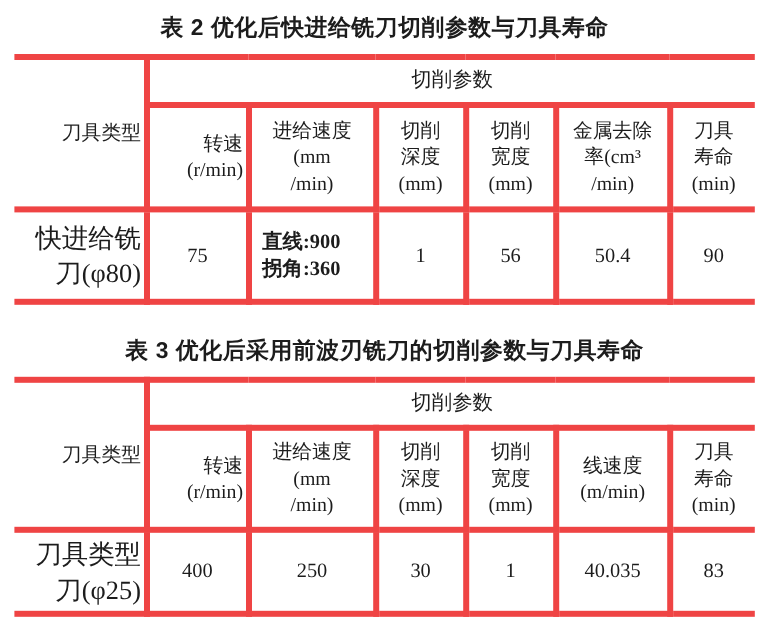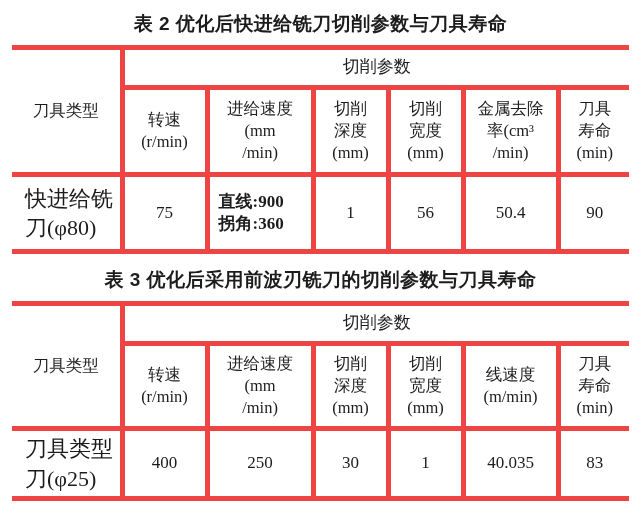--- a/index.html
+++ b/index.html
@@ -14,39 +14,39 @@
   .tbl-title {
     font-family: "Liberation Sans", "DejaVu Sans", sans-serif;
     font-weight: bold;
     font-size: 19px;
     line-height: 26px;
     text-align: center;
     padding: 11px 0 8px 0;
     letter-spacing: 0.5px;
     border-radius: 15px;
   }
-  .tbl-title.second { padding-top: 13px; }
+  .tbl-title.second { padding-top: 26px; }
   table.ptable {
     border-collapse: collapse;
     table-layout: fixed;
     margin-left: 12px;
     width: 617px;
     border-top: 3px solid #161616;
     border-bottom: 3px solid #161616;
   }
   .ptable td {
     border: 5px solid #ef4444;
     text-align: center;
     vertical-align: middle;
     white-space: pre-line;
     font-size: 16.5px;
     line-height: 1.32;
     padding: 2px;
   }
-  .ptable td:first-child { border-left: none; }
+  .ptable td:first-child { border-left: none; text-align: right; }
   .ptable tr td:last-child { border-right: none; }
   .ptable .group-cell { font-size: 17px; }
   .ptable .data-cell  { font-size: 17px; }
   .ptable .tool-cell  { text-align: left; padding-left: 13px; font-size: 22px; }
   .ptable .feed-cell  { text-align: left; padding-left: 9px; font-weight: bold; }
   table.t2 tr.r1 { height: 40px; }
   table.t2 tr.r2 { height: 87px; }
   table.t2 tr.r3 { height: 77px; }
   table.t3 tr.r1 { height: 40px; }
   table.t3 tr.r2 { height: 85px; }

